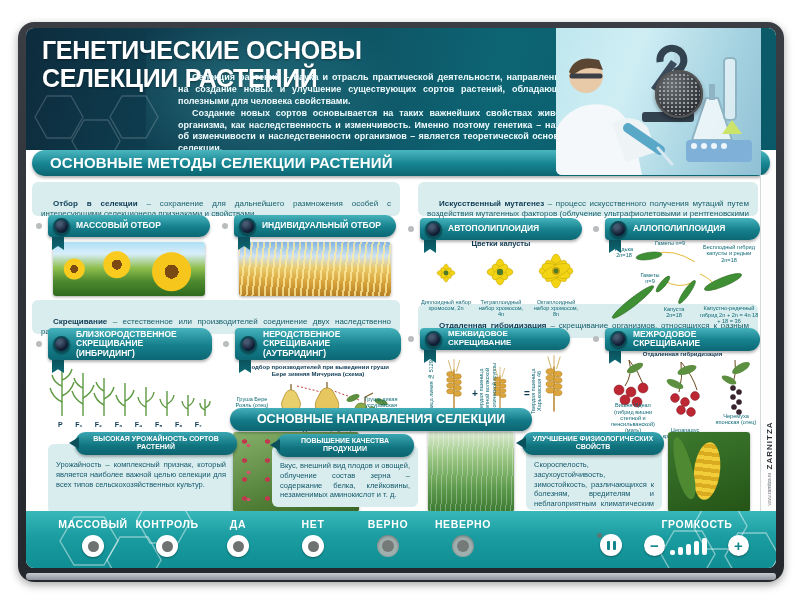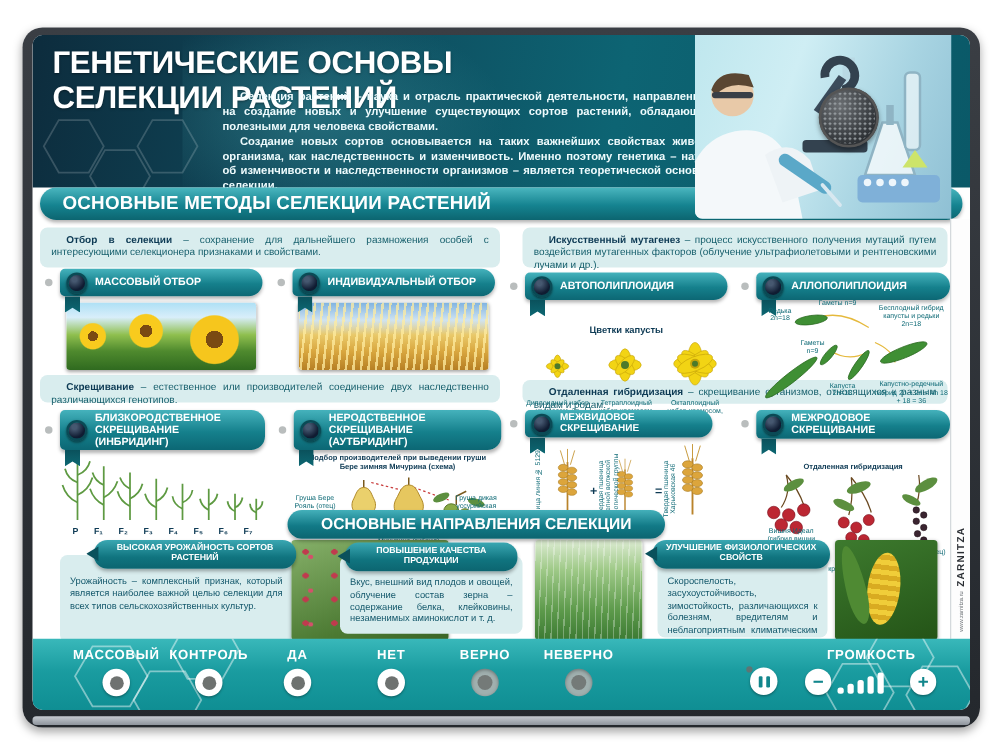--- a/index.html
+++ b/index.html
@@ -35,21 +35,21 @@
   
   .banner { position:absolute; left:6px; top:122px; width:738px; height:26px; border-radius:13px; z-index:2;
     background:linear-gradient(180deg,#4ab6bf 0%,#158390 55%,#0c6570 100%); box-shadow:0 2px 3px rgba(0,0,0,.3);
     color:#fff; font-weight:bold; font-size:15px; line-height:26px; padding-left:18px; letter-spacing:.2px; }
   .banner2 { position:absolute; left:204px; top:380px; width:302px; height:23px; border-radius:12px; z-index:3;
     background:linear-gradient(180deg,#44b0ba 0%,#127a87 55%,#0c6570 100%); box-shadow:0 2px 3px rgba(0,0,0,.3);
     color:#fff; font-weight:bold; font-size:12.5px; line-height:23px; text-align:center; }
 
   
   .defbox { position:absolute; background:#d9edee; border-radius:6px; color:#155e6b;
-    font-size:8px; line-height:1.28; padding:5px 9px; text-align:justify; text-indent:12px; }
+    font-size:8px; line-height:1.28; padding:17px 9px; text-align:justify; text-indent:12px; }
   .defbox b { color:#0d3a54; }
   #def-selection   { left:6px;   top:154px; width:368px; height:32px; }
   #def-mutagenesis { left:392px; top:154px; width:340px; height:32px; }
   #def-crossing    { left:6px;   top:272px; width:368px; height:22px; }
   #def-distant     { left:392px; top:276px; width:340px; height:19px; }
 
   
   .card { position:absolute; }
   .ribbon { position:relative; min-height:22px; border-radius:4px 11px 11px 4px;
     background:linear-gradient(180deg,#45b2bc 0%,#15808c 55%,#0c6774 100%);
@@ -74,21 +74,21 @@
   .photo-box { margin:5px auto 0; width:152px; height:54px; border-radius:3px; box-shadow:0 1px 3px rgba(0,0,0,.35); }
   .sunflowers { background-image:
       radial-gradient(circle at 78% 55%, #7a4a12 0 7px, #f6c61d 7px 19px, transparent 20px),
       radial-gradient(circle at 42% 42%, #7a4a12 0 5px, #f8cb1e 5px 13px, transparent 14px),
       radial-gradient(circle at 14% 50%, #7a4a12 0 4px, #f8cb1e 4px 10px, transparent 11px),
       linear-gradient(180deg,#aee0f5 0%,#d8eefa 22%,#8fbf4e 48%,#4f8a2e 72%,#2f6a1f 100%); }
   .wheatfield { background-image:
       repeating-linear-gradient(96deg, rgba(255,236,160,.75) 0 2px, rgba(0,0,0,0) 2px 6px),
       linear-gradient(180deg,#7fb3e0 0%,#cfe3f2 26%,#e9c96a 48%,#d9a73f 72%,#b67f23 100%); }
 
-  .subhead { margin-top:20px; text-align:center; font-size:7.5px; font-weight:bold; color:#0d3a54; line-height:1.15; }
+  .subhead { margin-top:0; text-align:center; font-size:7.5px; font-weight:bold; color:#0d3a54; line-height:1.15; }
   .diagram { position:relative; }
   .tinylab { position:absolute; font-size:5.6px; line-height:1.12; color:#0e6a76; text-align:center; }
   .flower-labels { display:flex; justify-content:space-between; margin-top:2px; }
   .flower-labels .tinylab { position:static; width:52px; }
 
   
   .gen-row { display:flex; justify-content:space-between; padding:0 10px; margin-top:1px; }
   .gen-row span { font-size:7px; font-weight:bold; color:#0d3a54; }
 
   

